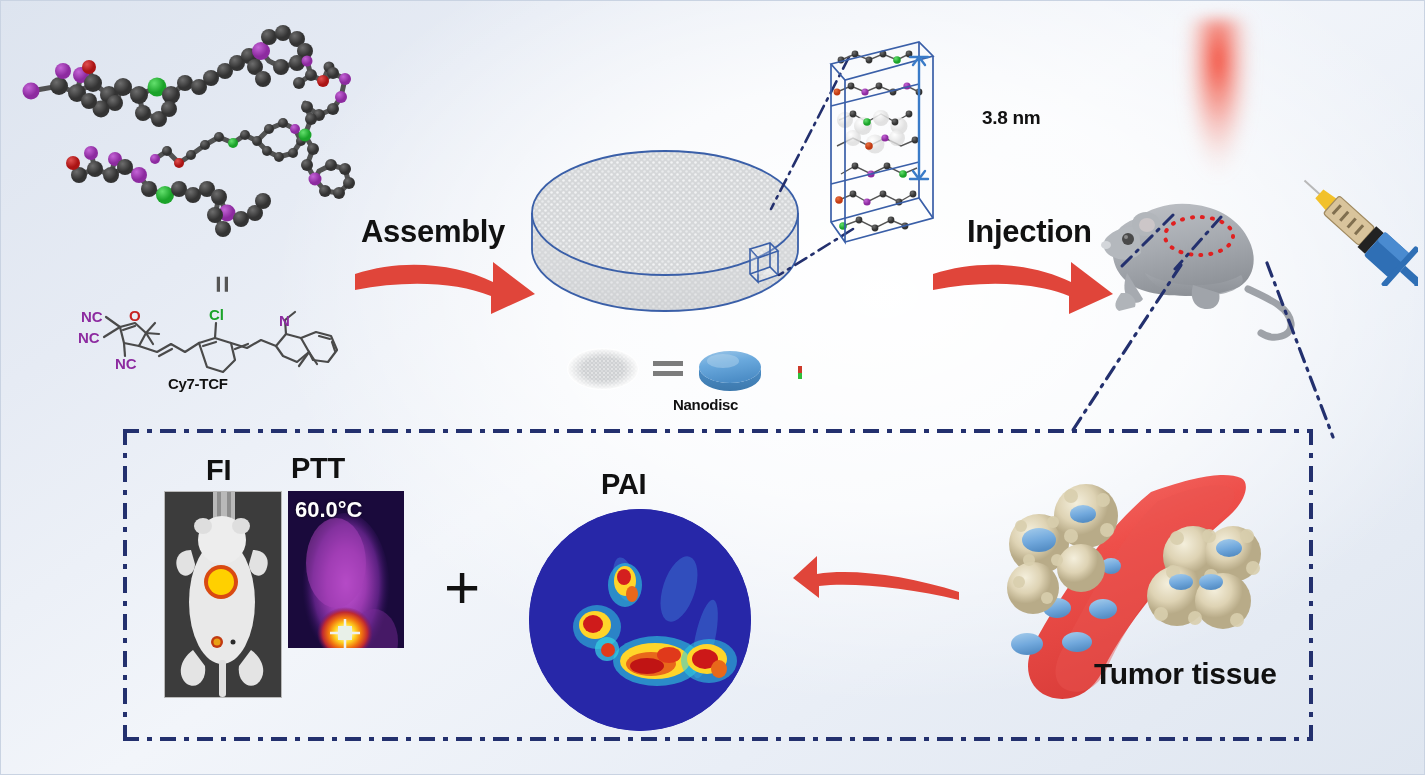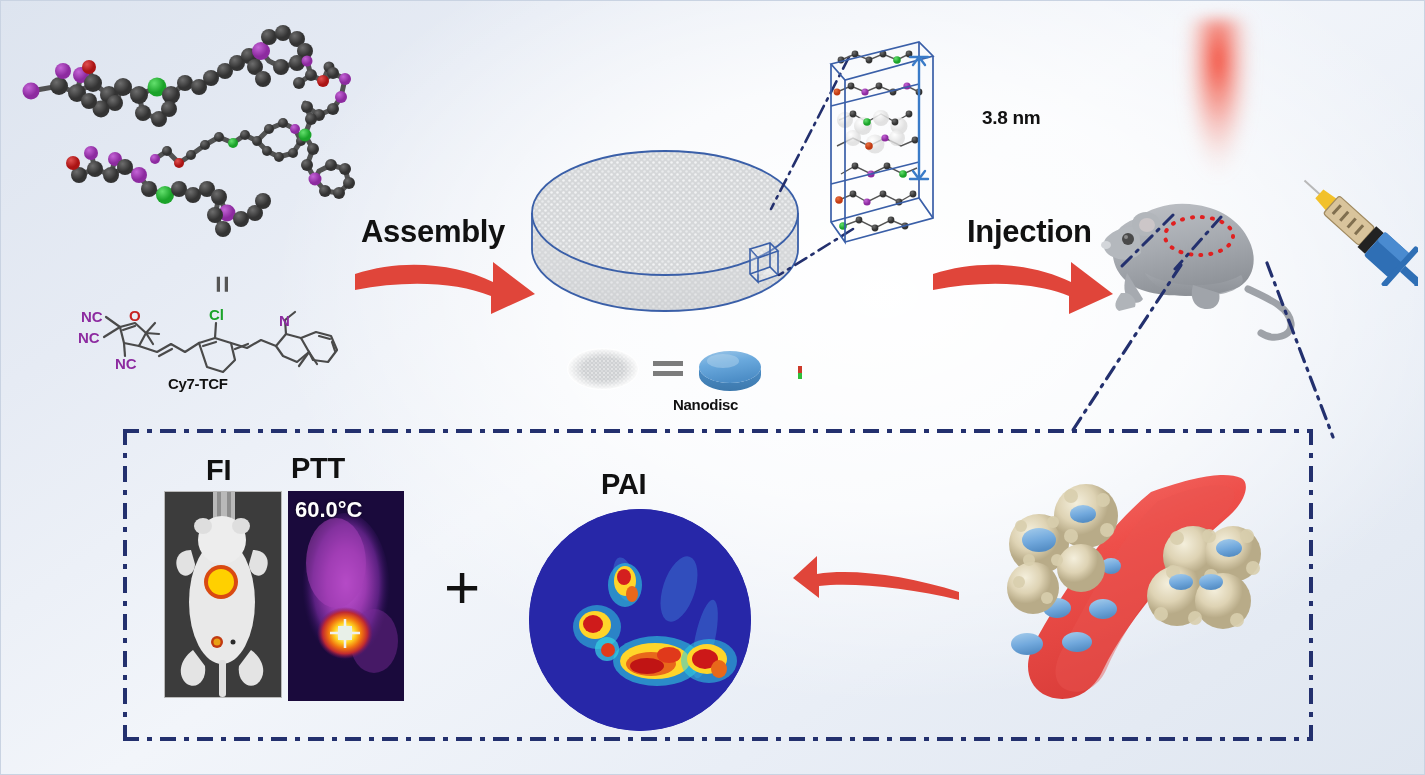--- a/index.html
+++ b/index.html
@@ -592,21 +592,21 @@
       <circle cx="56" cy="90" r="17" fill="#d94a12"></circle>
       <circle cx="56" cy="90" r="13" fill="#ffd000"></circle>
 
       <circle cx="52" cy="150" r="6" fill="#c23a10"></circle>
       <circle cx="52" cy="150" r="3.5" fill="#e8a015"></circle>
       <circle cx="68" cy="150" r="2.5" fill="#2a2a2a"></circle>
     </svg>
   </div>
 
   <div class="abs lbl-bold panel-label" style="left:290px;top:453px;">PTT</div>
-  <div class="img-frame ptt-img" style="left:287px;top:490px;width:116px;height:210px;">
+  <div class="img-frame ptt-img" style="left:287px;top:490px;width:116px;height:157px;">
     <svg width="116" height="205" viewBox="0 0 116 205">
       <defs>
         <radialGradient id="body-heat" cx="50%" cy="45%">
           <stop offset="0%" stop-color="#c858d8"></stop>
           <stop offset="45%" stop-color="#9a3ab0"></stop>
           <stop offset="75%" stop-color="#5a2080"></stop>
           <stop offset="100%" stop-color="#2a0f55" stop-opacity="0"></stop>
         </radialGradient>
         <radialGradient id="hot" cx="50%" cy="50%">
           <stop offset="0%" stop-color="#ffffff"></stop>
@@ -764,14 +764,15 @@
             <circle cx="284" cy="162" r="7"></circle>
           <circle cx="326" cy="164" r="7"></circle>
         </g>
         <ellipse cx="318" cy="92" rx="13" ry="9" fill="url(#ndg)"></ellipse>
         <ellipse cx="270" cy="126" rx="12" ry="8" fill="url(#ndg)"></ellipse>
         <ellipse cx="300" cy="126" rx="12" ry="8" fill="url(#ndg)"></ellipse>
       </g>
     </svg>
   </div>
 
+  <div class="abs lbl-bold tumor-label" style="left:1093px;top:658px;">Tumor tissue</div>
 
 </div>
 
 </body></html>

